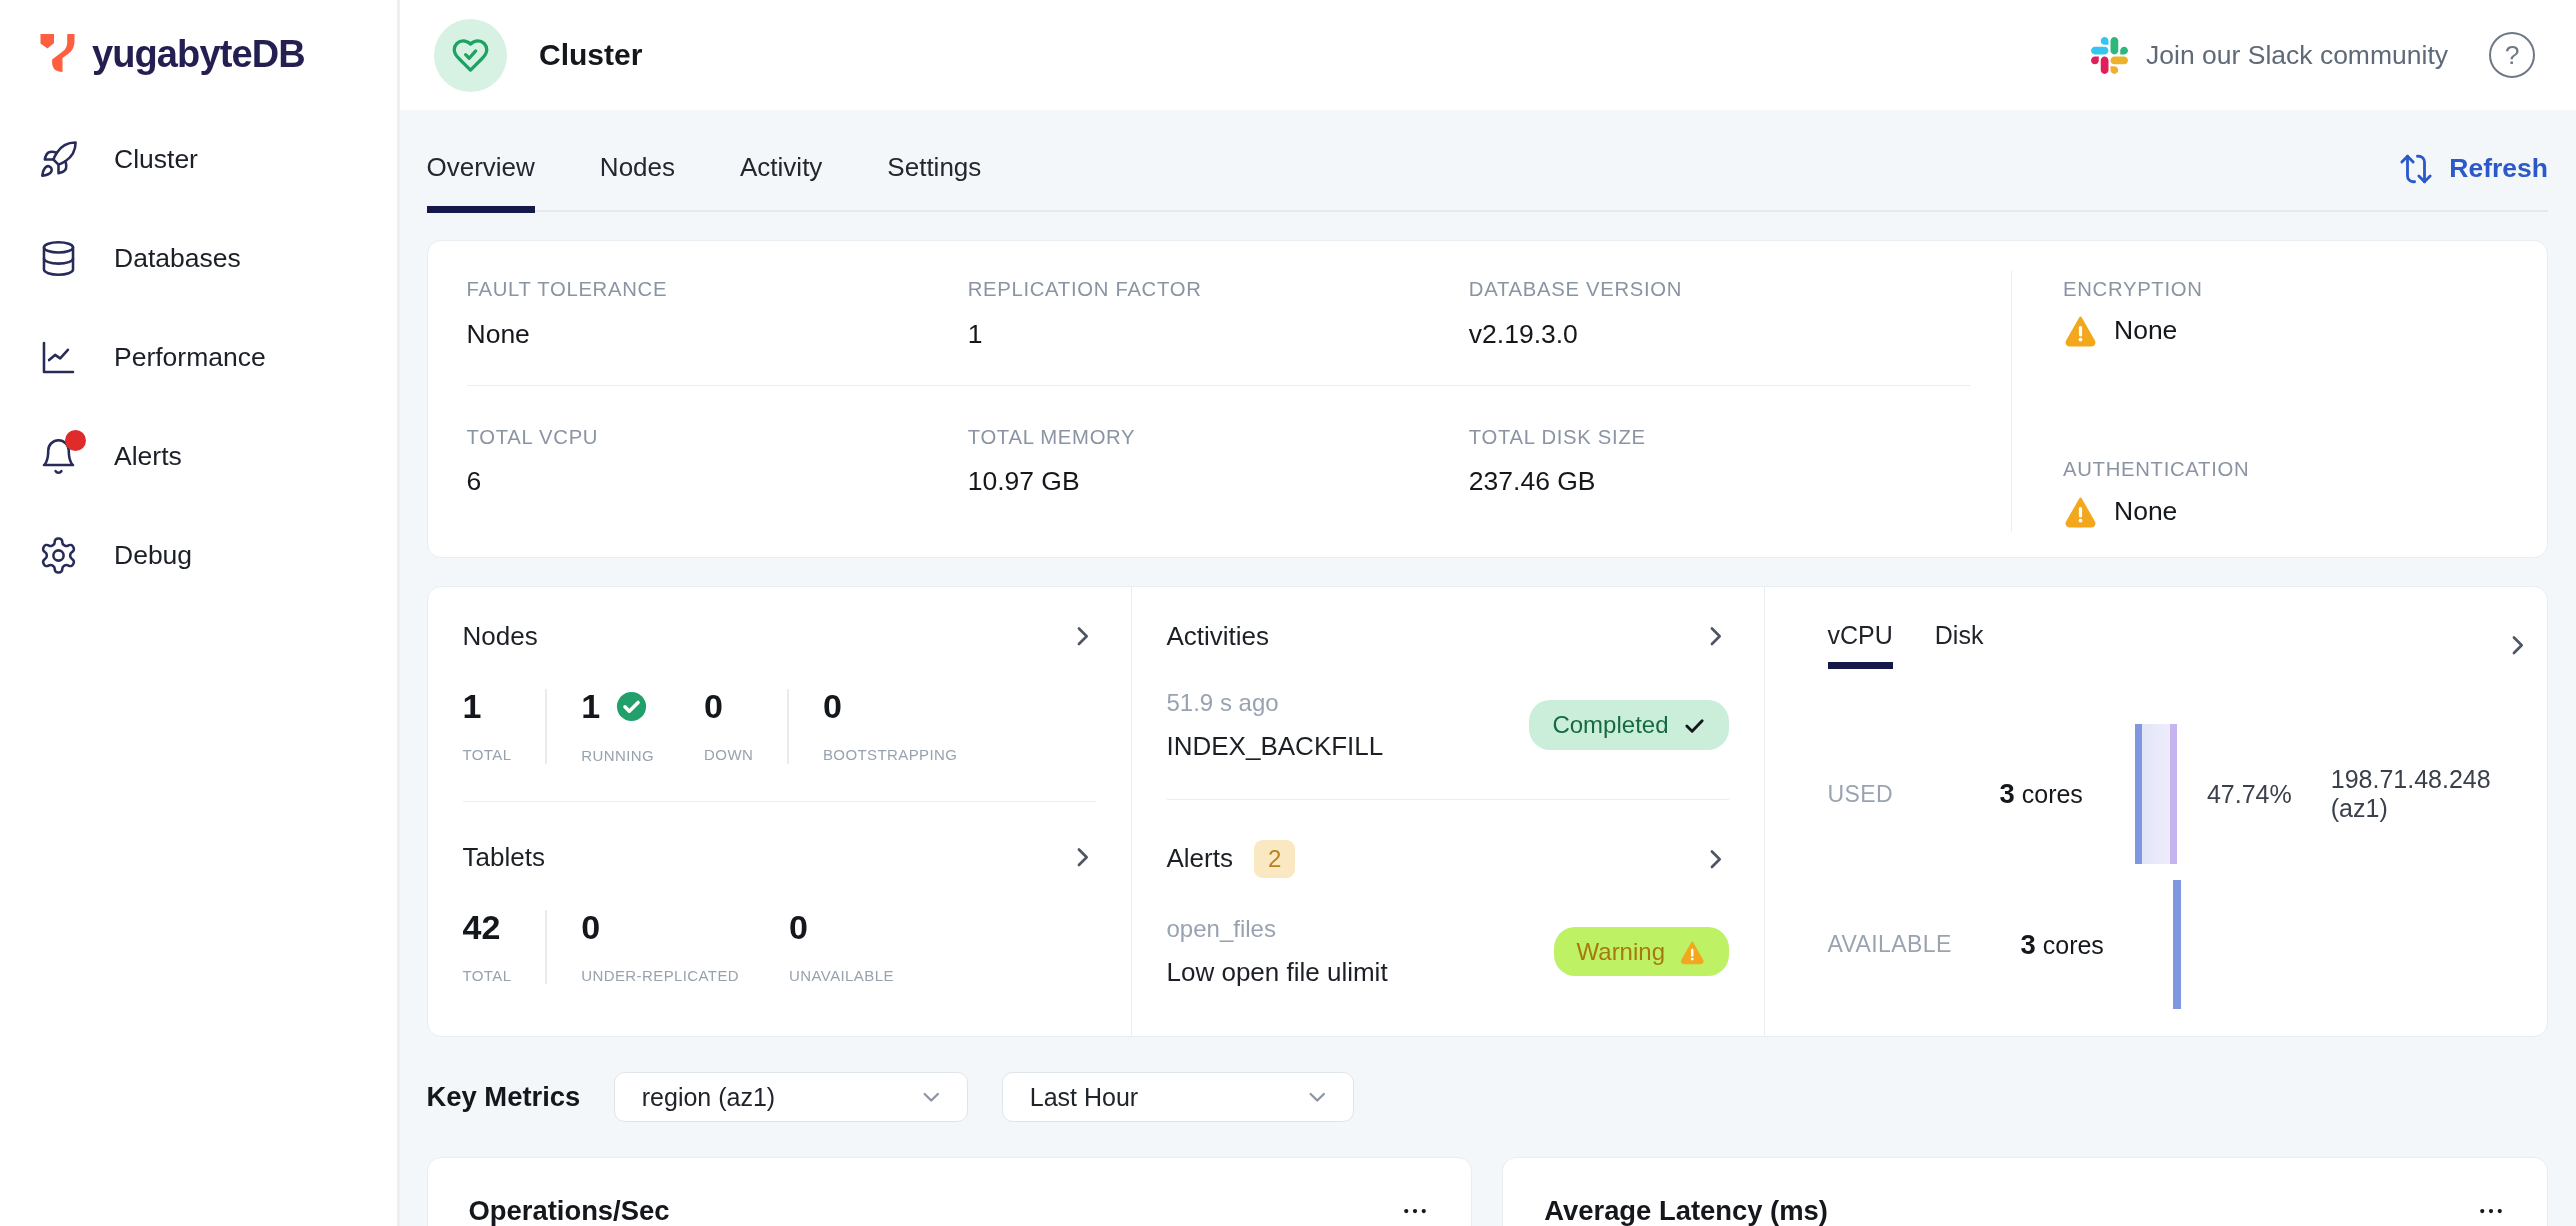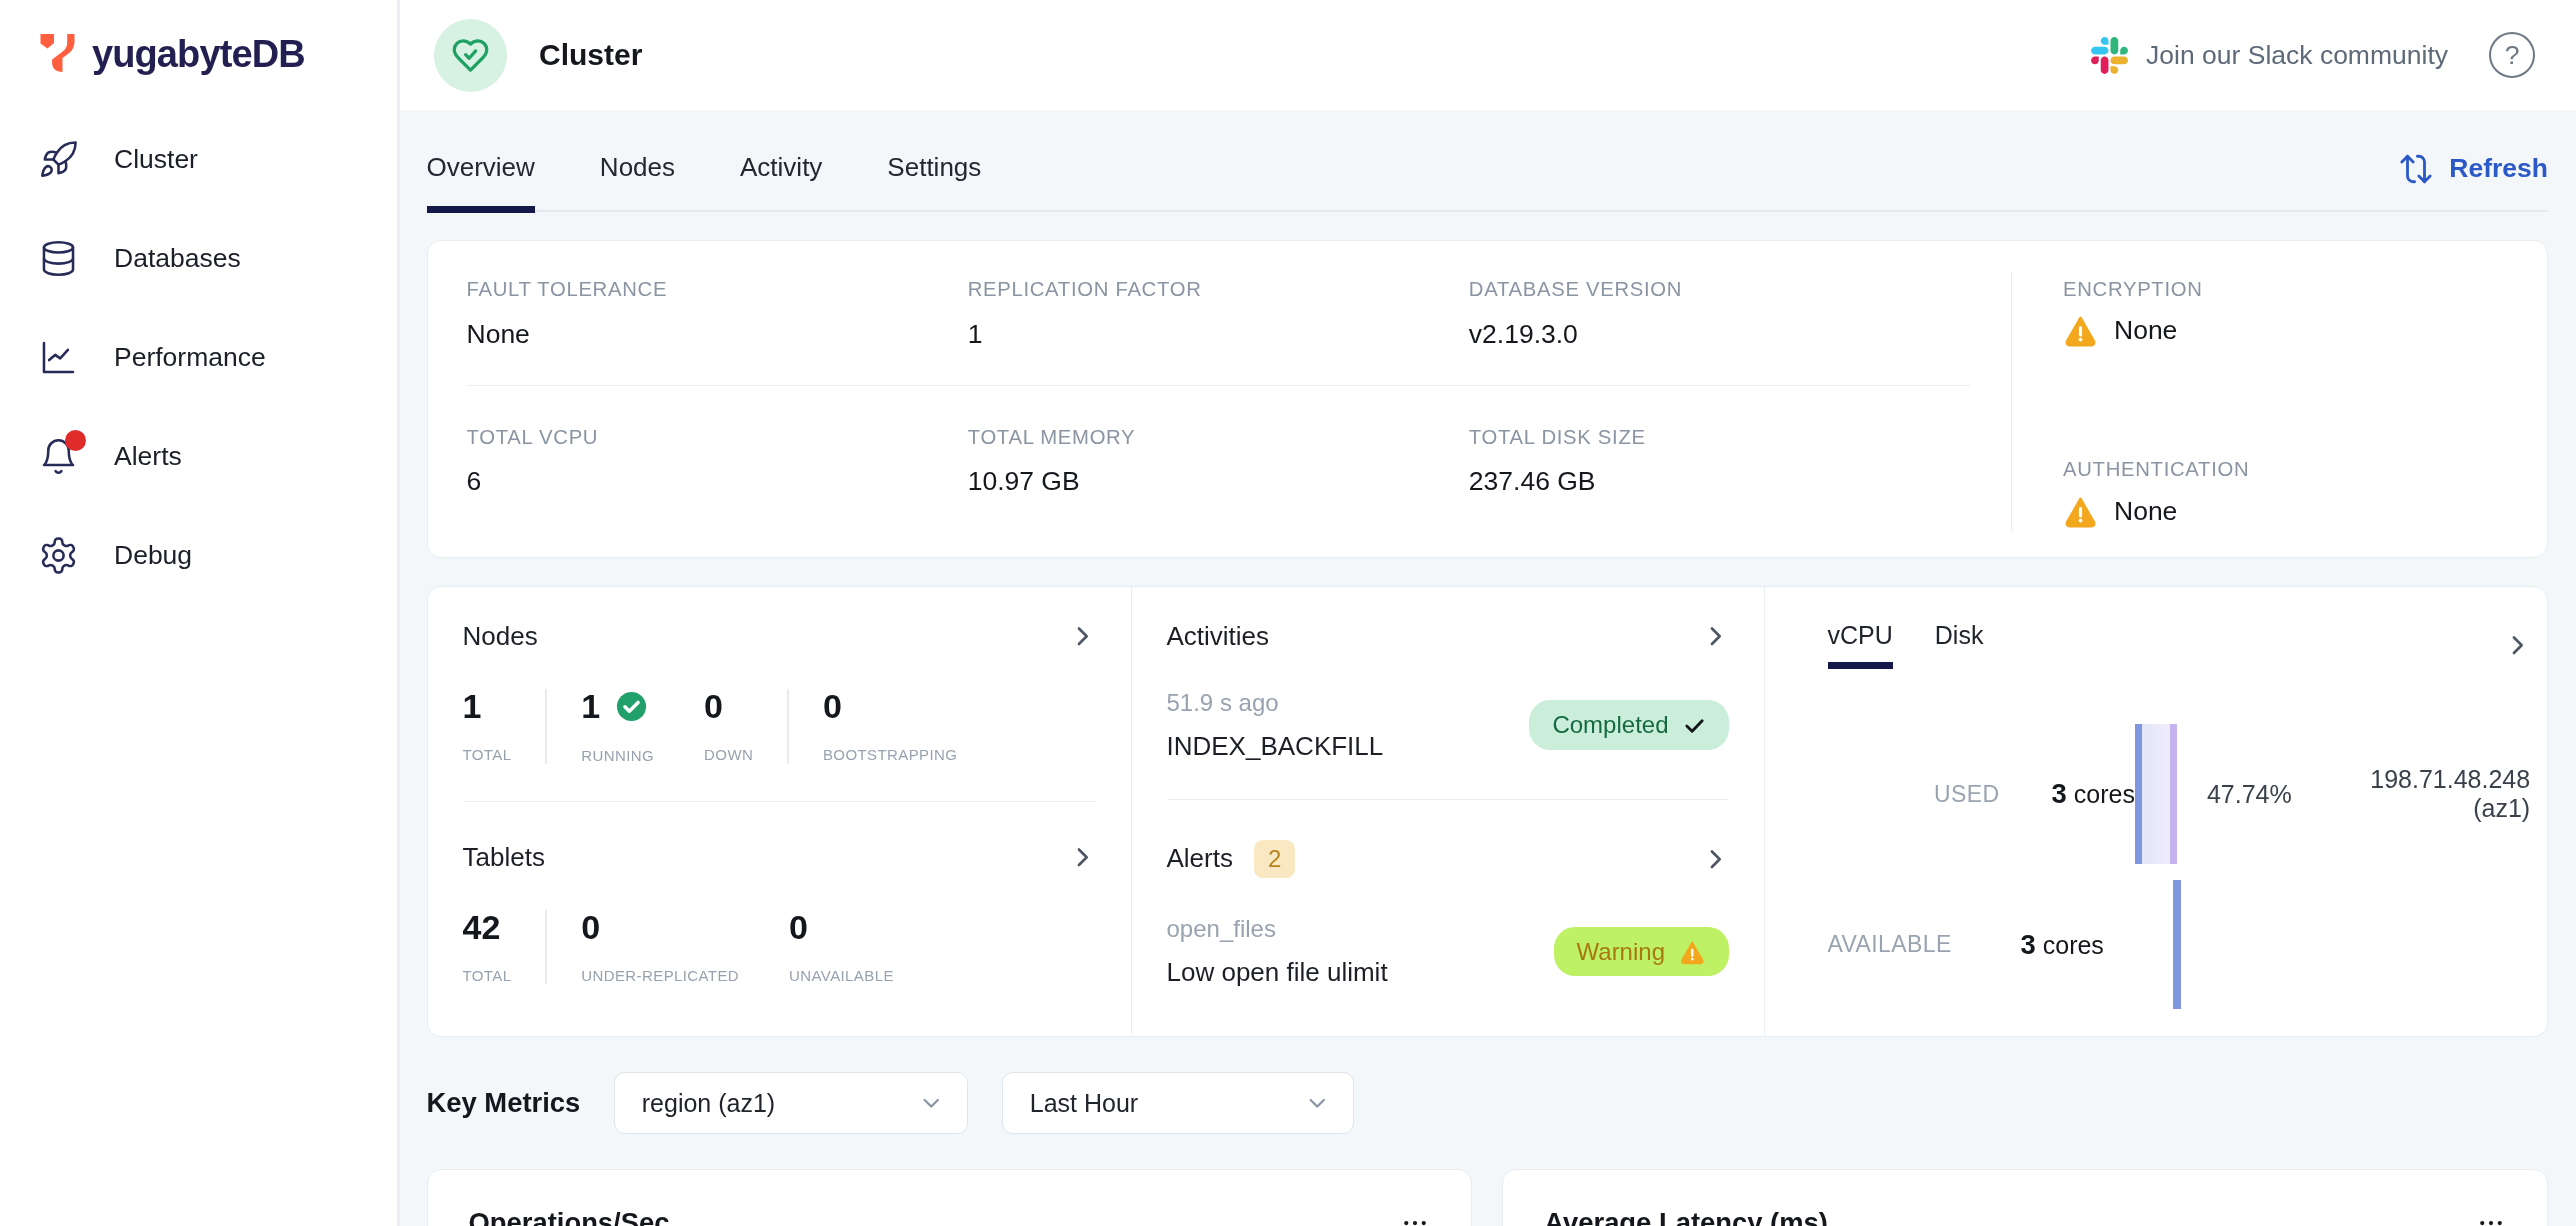--- a/index.html
+++ b/index.html
@@ -71,38 +71,38 @@
   .act-name { font-size:26px; color:#1c2026; }
   .pill { display:flex; align-items:center; gap:14px; font-size:24px; padding:10.6px 23px; border-radius:21px; }
   .pill-green { background:#cbeeda; color:#156a41; }
   .pill-amber { background:#bef264; color:#a8770f; }
   .count-badge { background:#fae8c3; color:#b5841c; font-size:24px; padding:5.3px 14px; border-radius:8.8px; margin-left:21px; }
 
   .mini-tabs { display:flex; gap:42px; }
   .mini-tab { font-size:25px; color:#20242b; padding-bottom:19.5px; position:relative; cursor:pointer; }
   .mini-tab.active::after { content:''; position:absolute; left:0; right:0; bottom:0; height:7px; background:#14194a; }
   .usage-row { display:flex; align-items:center; }
-  .usage-row.used { height:140px; margin-top:30px;text-align:right; }
+  .usage-row.used { height:140px; margin-top:30px; }
   .usage-row.avail { height:129px; margin-top:16px; }
   .u-label { width:193px; font-size:23px; color:#9aa4b1; letter-spacing:0.4px; }
   .u-cores { width:152px; font-size:25px; color:#14171c; }
   .u-cores b { font-size:27.4px; font-weight:700; margin-right:7px; }
   .bar-col { width:44px; align-self:stretch; display:flex; }
   .bar-used { display:flex; width:42px; }
   .bar-used .s-left { width:7px; background:#7e97e0; }
   .bar-used .s-mid { flex:1; background:linear-gradient(90deg,#e2e6f7,#efecfc); }
   .bar-used .s-right { width:7px; background:#c5b4f0; }
   .bar-avail { width:8.8px; background:#7e97e0; }
   .u-pct { margin-left:30px; font-size:25px; color:#3a414b; }
   .u-node { margin-left:39px; font-size:25px; color:#3a414b; }
 
   
   .key-metrics { display:flex; align-items:center; margin-top:35px; gap:34px; }
   .km-title { font-size:27.4px; font-weight:700; color:#14171c; }
-  .km-select { background:#fff; border:1.8px solid #dde4ea; border-radius:10.6px; height:62px; display:flex; align-items:center; justify-content:space-between; padding:0 23px 0 26.5px; font-size:25px; color:#20242b; cursor:pointer; }
+  .km-select { background:#fff; border:1.8px solid #dde4ea; border-radius:10.6px; height:50px; display:flex; align-items:center; justify-content:space-between; padding:0 23px 0 26.5px; font-size:25px; color:#20242b; cursor:pointer; }
   .km-select.region { width:354px; }
   .km-select.time { width:352px; }
 
   
   .charts-row { display:flex; gap:30px; margin-top:35px; }
   .chart-card { flex:1; padding:37px 41px; height:212px; }
   .chart-head { display:flex; align-items:center; justify-content:space-between; }
   .chart-title { font-size:27.4px; font-weight:700; color:#14171c; }
   .dots { cursor:pointer; display:flex; }
 </style>

